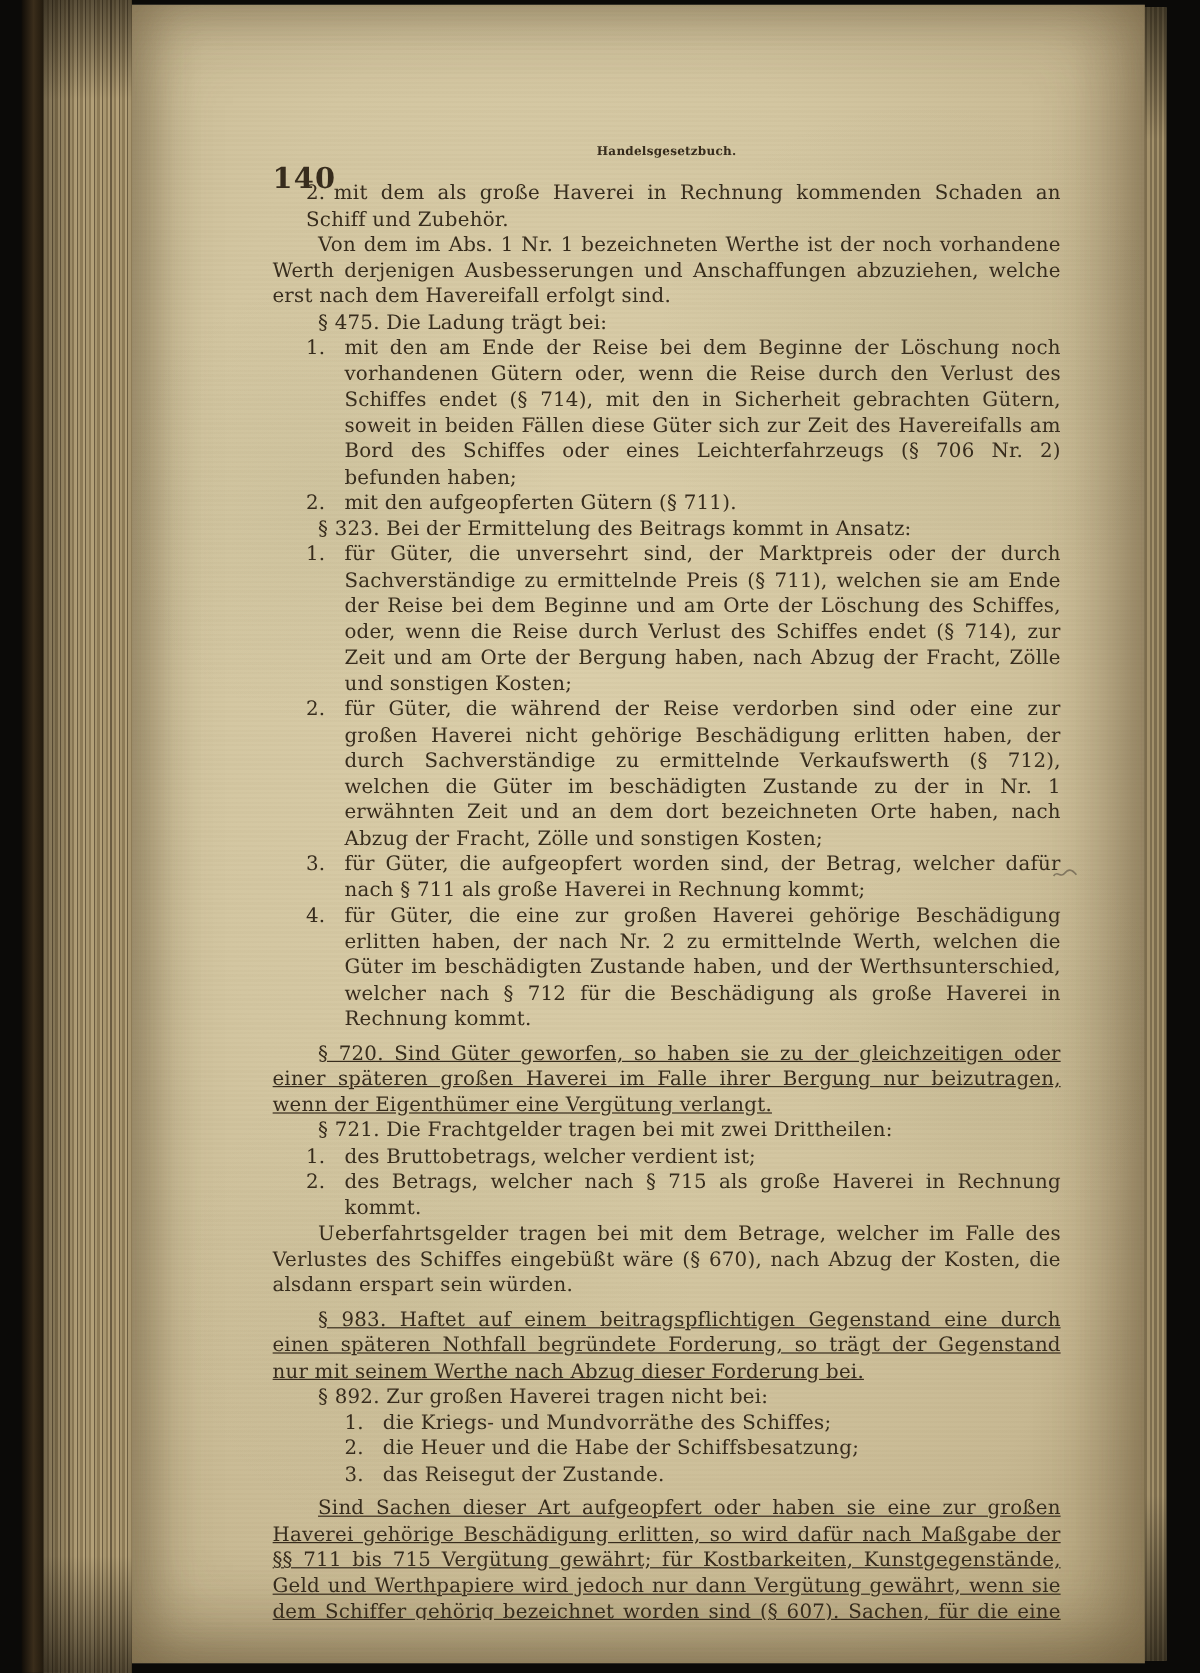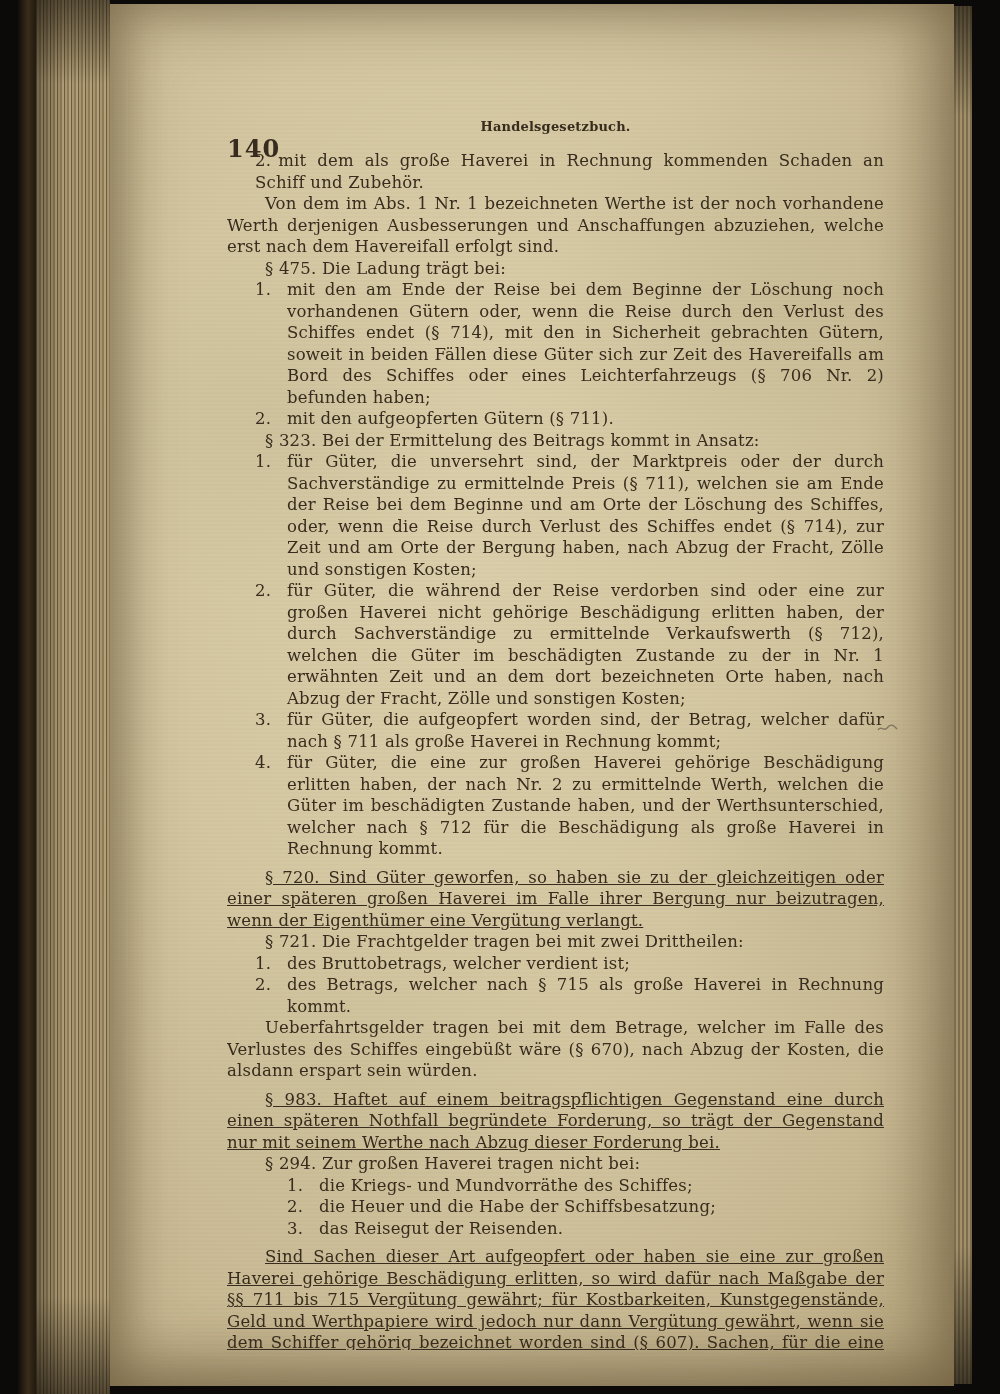--- a/index.html
+++ b/index.html
@@ -74,21 +74,21 @@
   }
 
   .running-head { position: relative; height: 30px; margin-bottom: 6px; }
   .page-num {
     position: absolute; left: 0; top: 0;
     font-weight: bold; font-size: 24px; letter-spacing: 1px;
     text-indent: 0; text-align: left; margin-top: 24px;
   }
   .head-title {
     position: absolute; left: 0; right: 0; top: 2px;
-    text-align: center; font-weight: bold; font-size: 13px;
+    text-align: center; font-weight: bold; font-size: 10px;
   }
 
   .para { text-indent: 38px; }
   .hang-a { padding-left: 28px; text-indent: 0; }
   .hang-a .num { padding-right: 7px; }
   .hang-b { padding-left: 60px; text-indent: -32px; }
   .hang-b .num { display: inline-block; width: 32px; text-indent: 0; }
   .hang-c { padding-left: 92px; text-indent: -32px; }
   .hang-c .num { display: inline-block; width: 32px; text-indent: 0; }
   .gap { margin-top: 7px; text-decoration: underline; }
@@ -159,29 +159,29 @@
         <span class="num">1.</span><span>des Bruttobetrags, welcher verdient ist;</span>
       </div>
       <div class="hang-b">
         <span class="num">2.</span><span>des Betrags, welcher nach § 715 als große Haverei in Rechnung kommt.</span>
       </div>
 
       <div class="para">Ueberfahrtsgelder tragen bei mit dem Betrage, welcher im Falle des Verlustes des Schiffes eingebüßt wäre (§ 670), nach Abzug der Kosten, die alsdann erspart sein würden.</div>
 
       <div class="para gap">§ 983.  Haftet auf einem beitragspflichtigen Gegenstand eine durch einen späteren Nothfall begründete Forderung, so trägt der Gegenstand nur mit seinem Werthe nach Abzug dieser Forderung bei.</div>
 
-      <div class="para">§ 294.  Zur großen Haverei tragen nicht bei:</div>
+      <div class="para">§ 892.  Zur großen Haverei tragen nicht bei:</div>
 
       <div class="hang-c">
         <span class="num">1.</span><span>die Kriegs- und Mundvorräthe des Schiffes;</span>
       </div>
       <div class="hang-c">
         <span class="num">2.</span><span>die Heuer und die Habe der Schiffsbesatzung;</span>
       </div>
       <div class="hang-c">
-        <span class="num">3.</span><span>das Reisegut der Reisenden.</span>
+        <span class="num">3.</span><span>das Reisegut der Zustande.</span>
       </div>
 
       <div class="para gap">Sind Sachen dieser Art aufgeopfert oder haben sie eine zur großen Haverei gehörige Beschädigung erlitten, so wird dafür nach Maßgabe der §§ 711 bis 715 Vergütung gewährt; für Kostbarkeiten, Kunstgegenstände, Geld und Werthpapiere wird jedoch nur dann Vergütung gewährt, wenn sie dem Schiffer gehörig bezeichnet worden sind (§ 607).  Sachen, für die eine Vergütung gewährt wird, tragen mit dem Werthe oder dem Werthsunterschiede bei, welcher als große Haverei in Rechnung kommt.</div>
 
     </div>
   </div>
 </div>
 
 </body></html>

